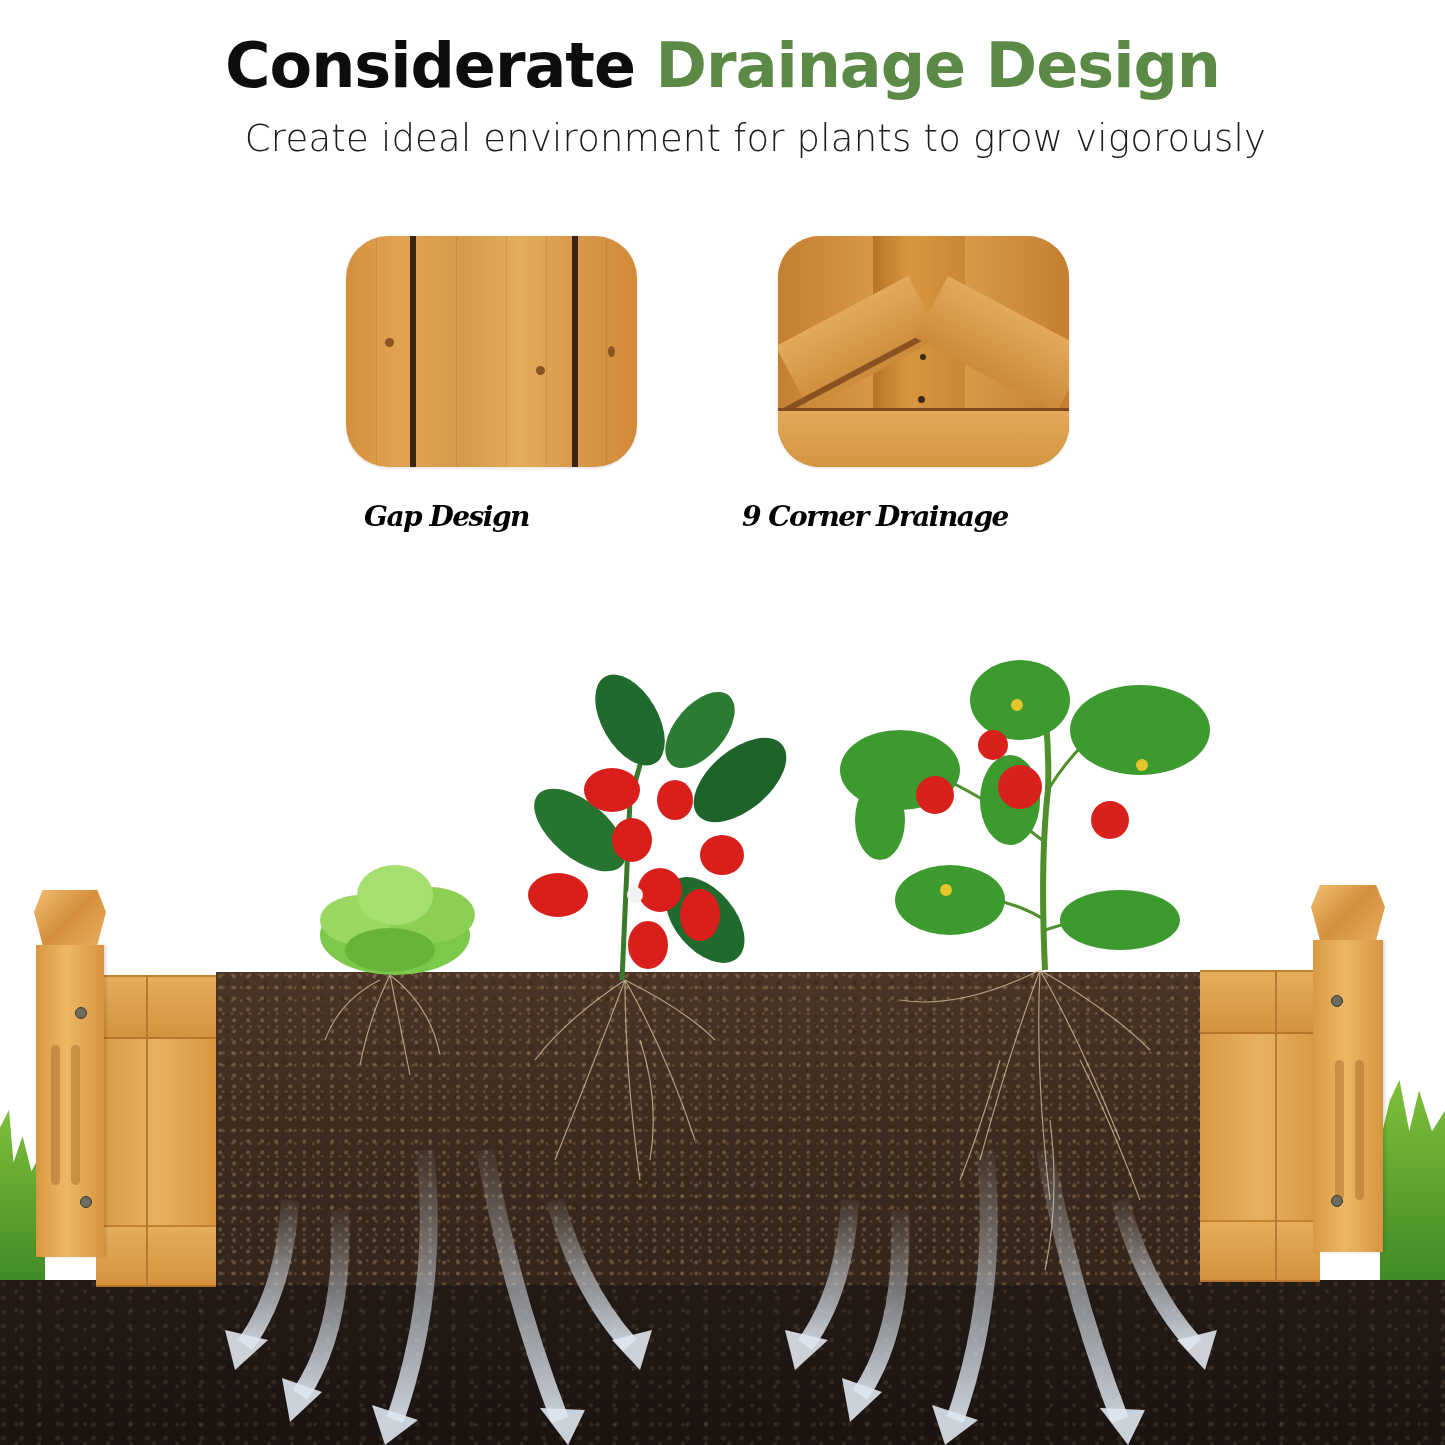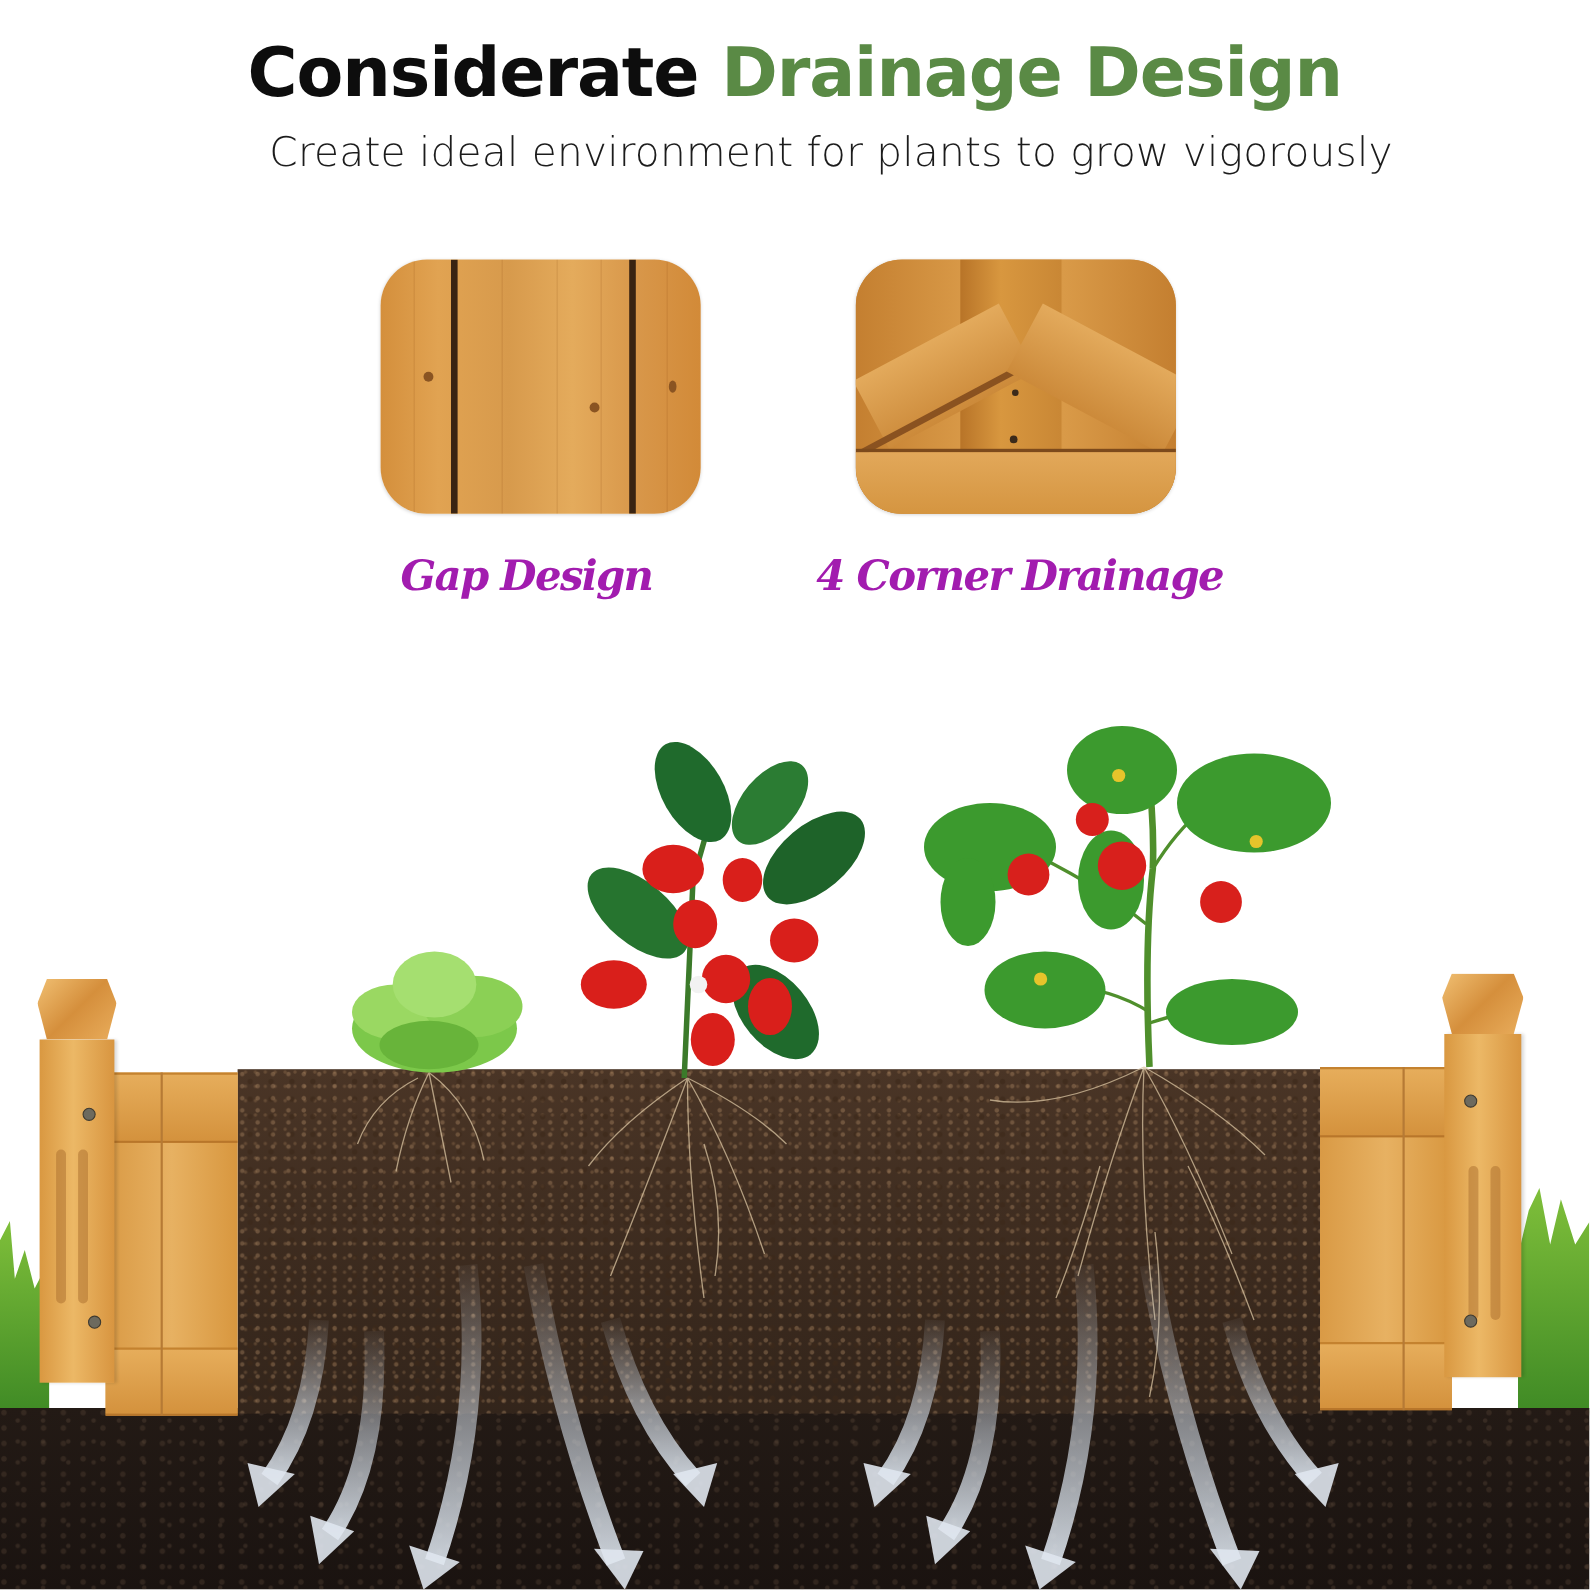--- a/index.html
+++ b/index.html
@@ -13,21 +13,21 @@
 
   
   .tile { position:absolute; top:236px; width:291px; height:231px; border-radius:42px; overflow:hidden; box-shadow:0 1px 3px rgba(0,0,0,0.15); }
   .tile-gap { left:346px; background:linear-gradient(90deg,#d48f3c 0%,#e1a352 18%,#d79a4c 40%,#e4ab5c 60%,#d8974a 80%,#d28a38 100%); }
   .tile-gap .board-line { position:absolute; top:0; bottom:0; width:6px; background:#3a2412; }
   .tile-gap .knot { position:absolute; width:9px; height:9px; border-radius:50%; background:#8a5422; }
   .tile-gap .grain { position:absolute; top:0; bottom:0; width:1px; background:rgba(140,80,20,0.18); }
   .tile-corner { left:778px; background:#cf8a38; }
   .tile-corner .part { position:absolute; }
 
-  .feature-label { position:absolute; top:500px; font-family:"DejaVu Serif", serif; font-style:italic; font-weight:bold; font-size:38px; color:#a21caf; letter-spacing:-1.5px; white-space:nowrap; }
+  .feature-label { position:absolute; top:500px; font-family:"DejaVu Serif", serif; font-style:italic; font-weight:bold; font-size:28px; color:#000000; letter-spacing:-1.5px; white-space:nowrap; }
   .label-gap { left:364px; }
   .label-corner { left:742px; }
 
   
   .scene { position:absolute; left:0; top:640px; width:1445px; height:805px; }
   .ground { position:absolute; left:0; top:640px; width:1445px; height:165px;
     background:
       radial-gradient(circle at 20% 30%, rgba(90,70,55,0.35) 0 2px, transparent 3px) 0 0/18px 14px,
       radial-gradient(circle at 70% 60%, rgba(120,95,75,0.25) 0 1.5px, transparent 2.5px) 0 0/23px 19px,
       linear-gradient(#231a15,#1a1310);
@@ -82,21 +82,21 @@
   <div class="part" style="left:95px;top:0;width:92px;height:180px;background:linear-gradient(90deg,#b87428,#d8973f 40%,#c98735)"></div>
   <div class="part" style="left:-20px;top:40px;width:150px;height:70px;background:linear-gradient(#e3aa5c,#cc8a3a);transform:rotate(-28deg);transform-origin:100% 0"></div>
   <div class="part" style="left:-20px;top:95px;width:170px;height:6px;background:#8a5220;transform:rotate(-28deg);transform-origin:100% 0"></div>
   <div class="part" style="left:170px;top:40px;width:160px;height:70px;background:linear-gradient(#e3aa5c,#cc8a3a);transform:rotate(28deg);transform-origin:0 0"></div>
   <div class="part" style="left:0;top:172px;width:291px;height:59px;background:linear-gradient(#e2a85a,#d4943f);border-top:3px solid #7c4a1c"></div>
   <div class="part" style="left:142px;top:118px;width:6px;height:6px;border-radius:50%;background:#3b2a1a"></div>
   <div class="part" style="left:140px;top:160px;width:7px;height:7px;border-radius:50%;background:#3b2a1a"></div>
 </div>
 
 <div class="feature-label label-gap">Gap Design</div>
-<div class="feature-label label-corner">4 Corner Drainage</div>
+<div class="feature-label label-corner">9 Corner Drainage</div>
 
 <div class="scene">
 
   <div class="grass" style="left:0;top:470px;width:45px;height:175px;clip-path:polygon(0 10%,20% 0,30% 30%,50% 15%,70% 35%,100% 20%,100% 100%,0 100%)"></div>
   <div class="grass" style="left:1380px;top:440px;width:65px;height:205px;clip-path:polygon(0 30%,15% 10%,30% 0,45% 25%,60% 5%,80% 25%,100% 15%,100% 100%,0 100%)"></div>
 
   <div class="ground"></div>
 
   <div class="soil"></div>
 

